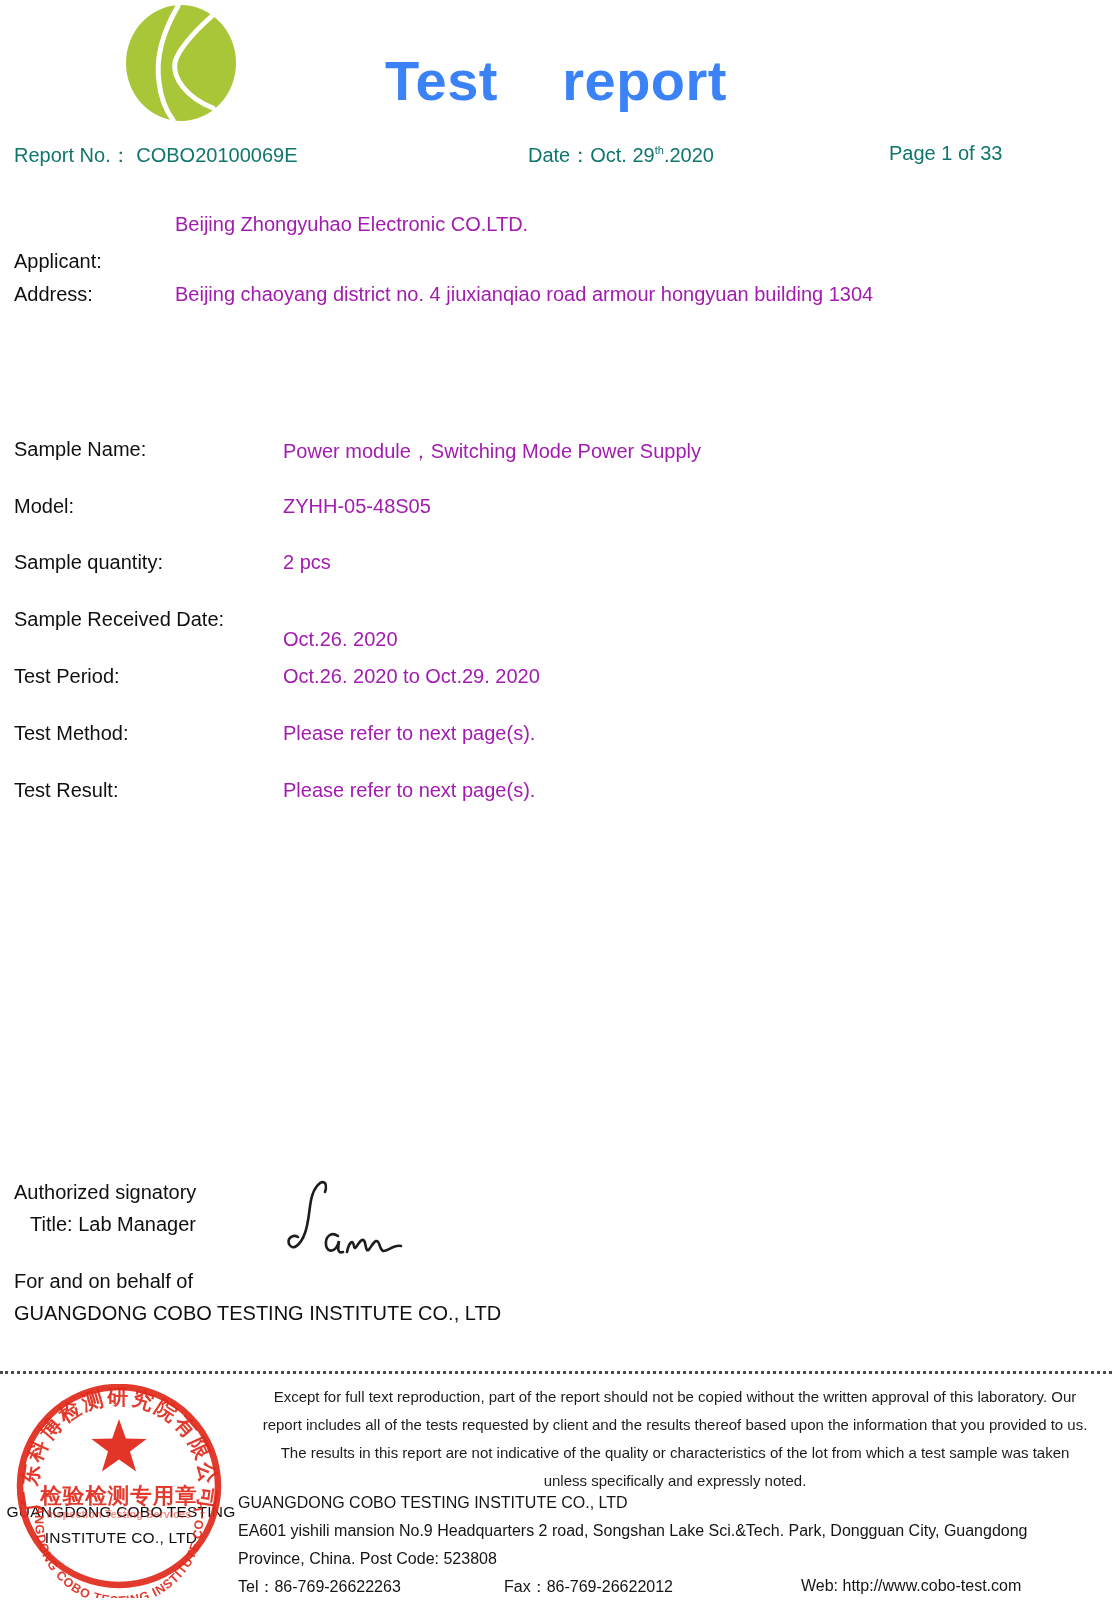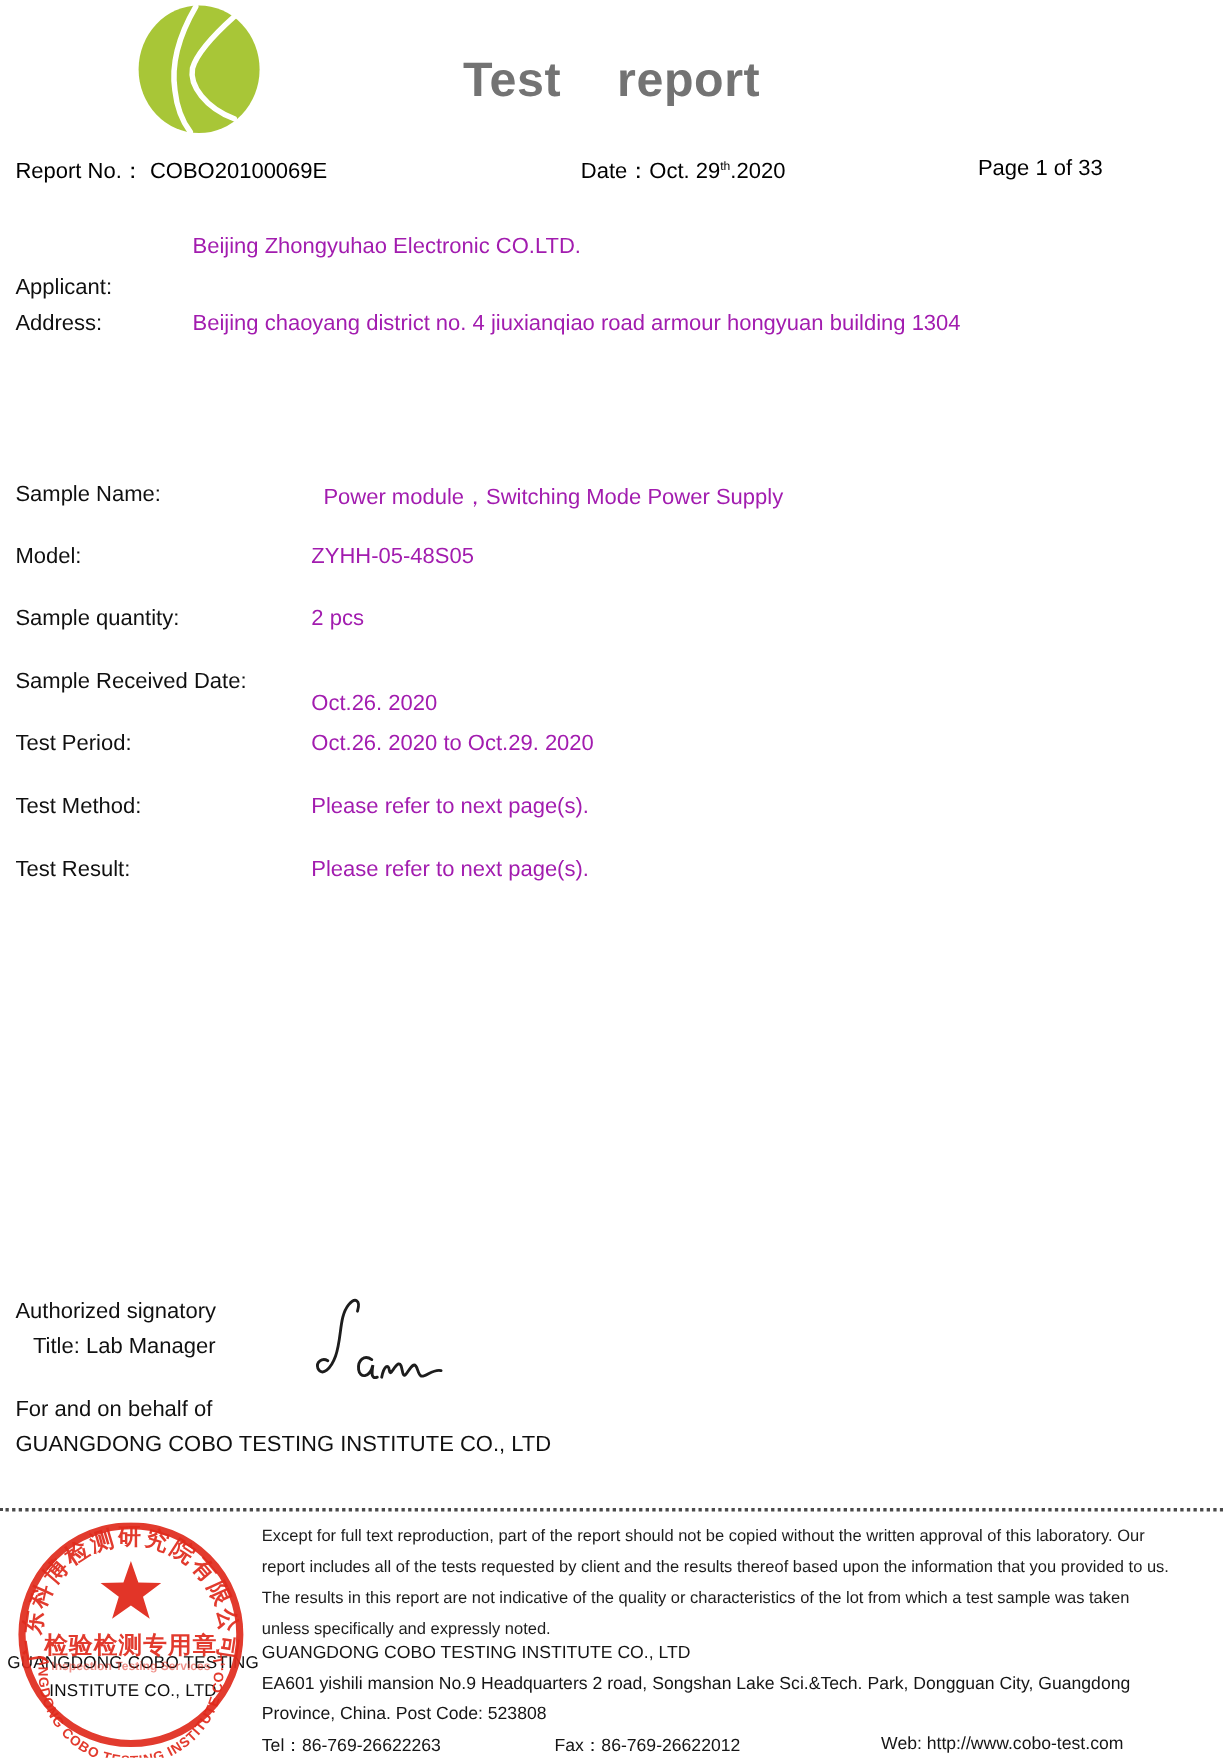--- a/index.html
+++ b/index.html
@@ -9,41 +9,42 @@
     background:#ffffff;
     font-family:"Liberation Sans","DejaVu Sans",sans-serif;
     color:#111;
     overflow:hidden;
   }
   .abs{position:absolute;}
   
   #doc-title{
     left:0;right:0;top:48px;
     text-align:center;
-    font-size:44px;font-weight:bold;color:#737373;
+    font-size:56px;font-weight:bold;color:#3b82f6;
     white-space:pre;
     letter-spacing:0.5px;
   }
   
-  .meta{font-size:20px;color:#000000;}
+  .meta{font-size:20px;color:#0f766e;}
   sup.th{font-size:0.55em;vertical-align:super;}
   
   .lbl{font-size:20px;color:#101010;}
   .val{font-size:20px;color:#a21caf;}
   
   .sig-text{font-size:20px;color:#101010;}
   
   #dotted-sep{
     left:0;top:1371px;width:1112px;height:0;
     border-top:3px dotted #4a4a4a;
   }
   #disclaimer{
     left:238px;top:1383px;width:874px;
     font-size:15px;line-height:28px;color:#1c1c1c;
     white-space:pre-line;
+    text-align:center;
   }
   .foot-line{font-size:16px;color:#151515;}
   #footer-left-name{
     left:6px;top:1499px;width:230px;
     text-align:center;font-size:15.5px;line-height:26px;
     color:#0f0f0f;letter-spacing:0.2px;
   }
   .stamp-cjk{font-weight:bold;}
 </style>
 </head>
@@ -69,21 +70,21 @@
   <div class="abs meta" style="left:889px;top:142px;">Page 1 of 33</div>
 
   <div class="abs lbl" style="left:14px;top:213px;margin-top:37px;">Applicant:</div>
   <div class="abs val" style="left:175px;top:213px;">Beijing Zhongyuhao Electronic CO.LTD.</div>
   <div class="abs lbl" style="left:14px;top:283px;">Address:</div>
   <div class="abs val" style="left:175px;top:283px;">Beijing chaoyang district no. 4 jiuxianqiao road armour hongyuan building 1304</div>
 
 
   <div>
     <div class="abs lbl" style="left:14px;top:438px;">Sample Name:</div>
-    <div class="abs val" style="left:283px;top:438px;margin-left:11px;">Power module，Switching Mode Power Supply</div>
+    <div class="abs val" style="left:283px;top:438px;">Power module，Switching Mode Power Supply</div>
 
     <div class="abs lbl" style="left:14px;top:495px;">Model:</div>
     <div class="abs val" style="left:283px;top:495px;">ZYHH-05-48S05</div>
 
     <div class="abs lbl" style="left:14px;top:551px;">Sample quantity:</div>
     <div class="abs val" style="left:283px;top:551px;">2 pcs</div>
 
     <div class="abs lbl" style="left:14px;top:608px;">Sample Received Date:</div>
     <div class="abs val" style="left:283px;top:628px;">Oct.26. 2020</div>
 

